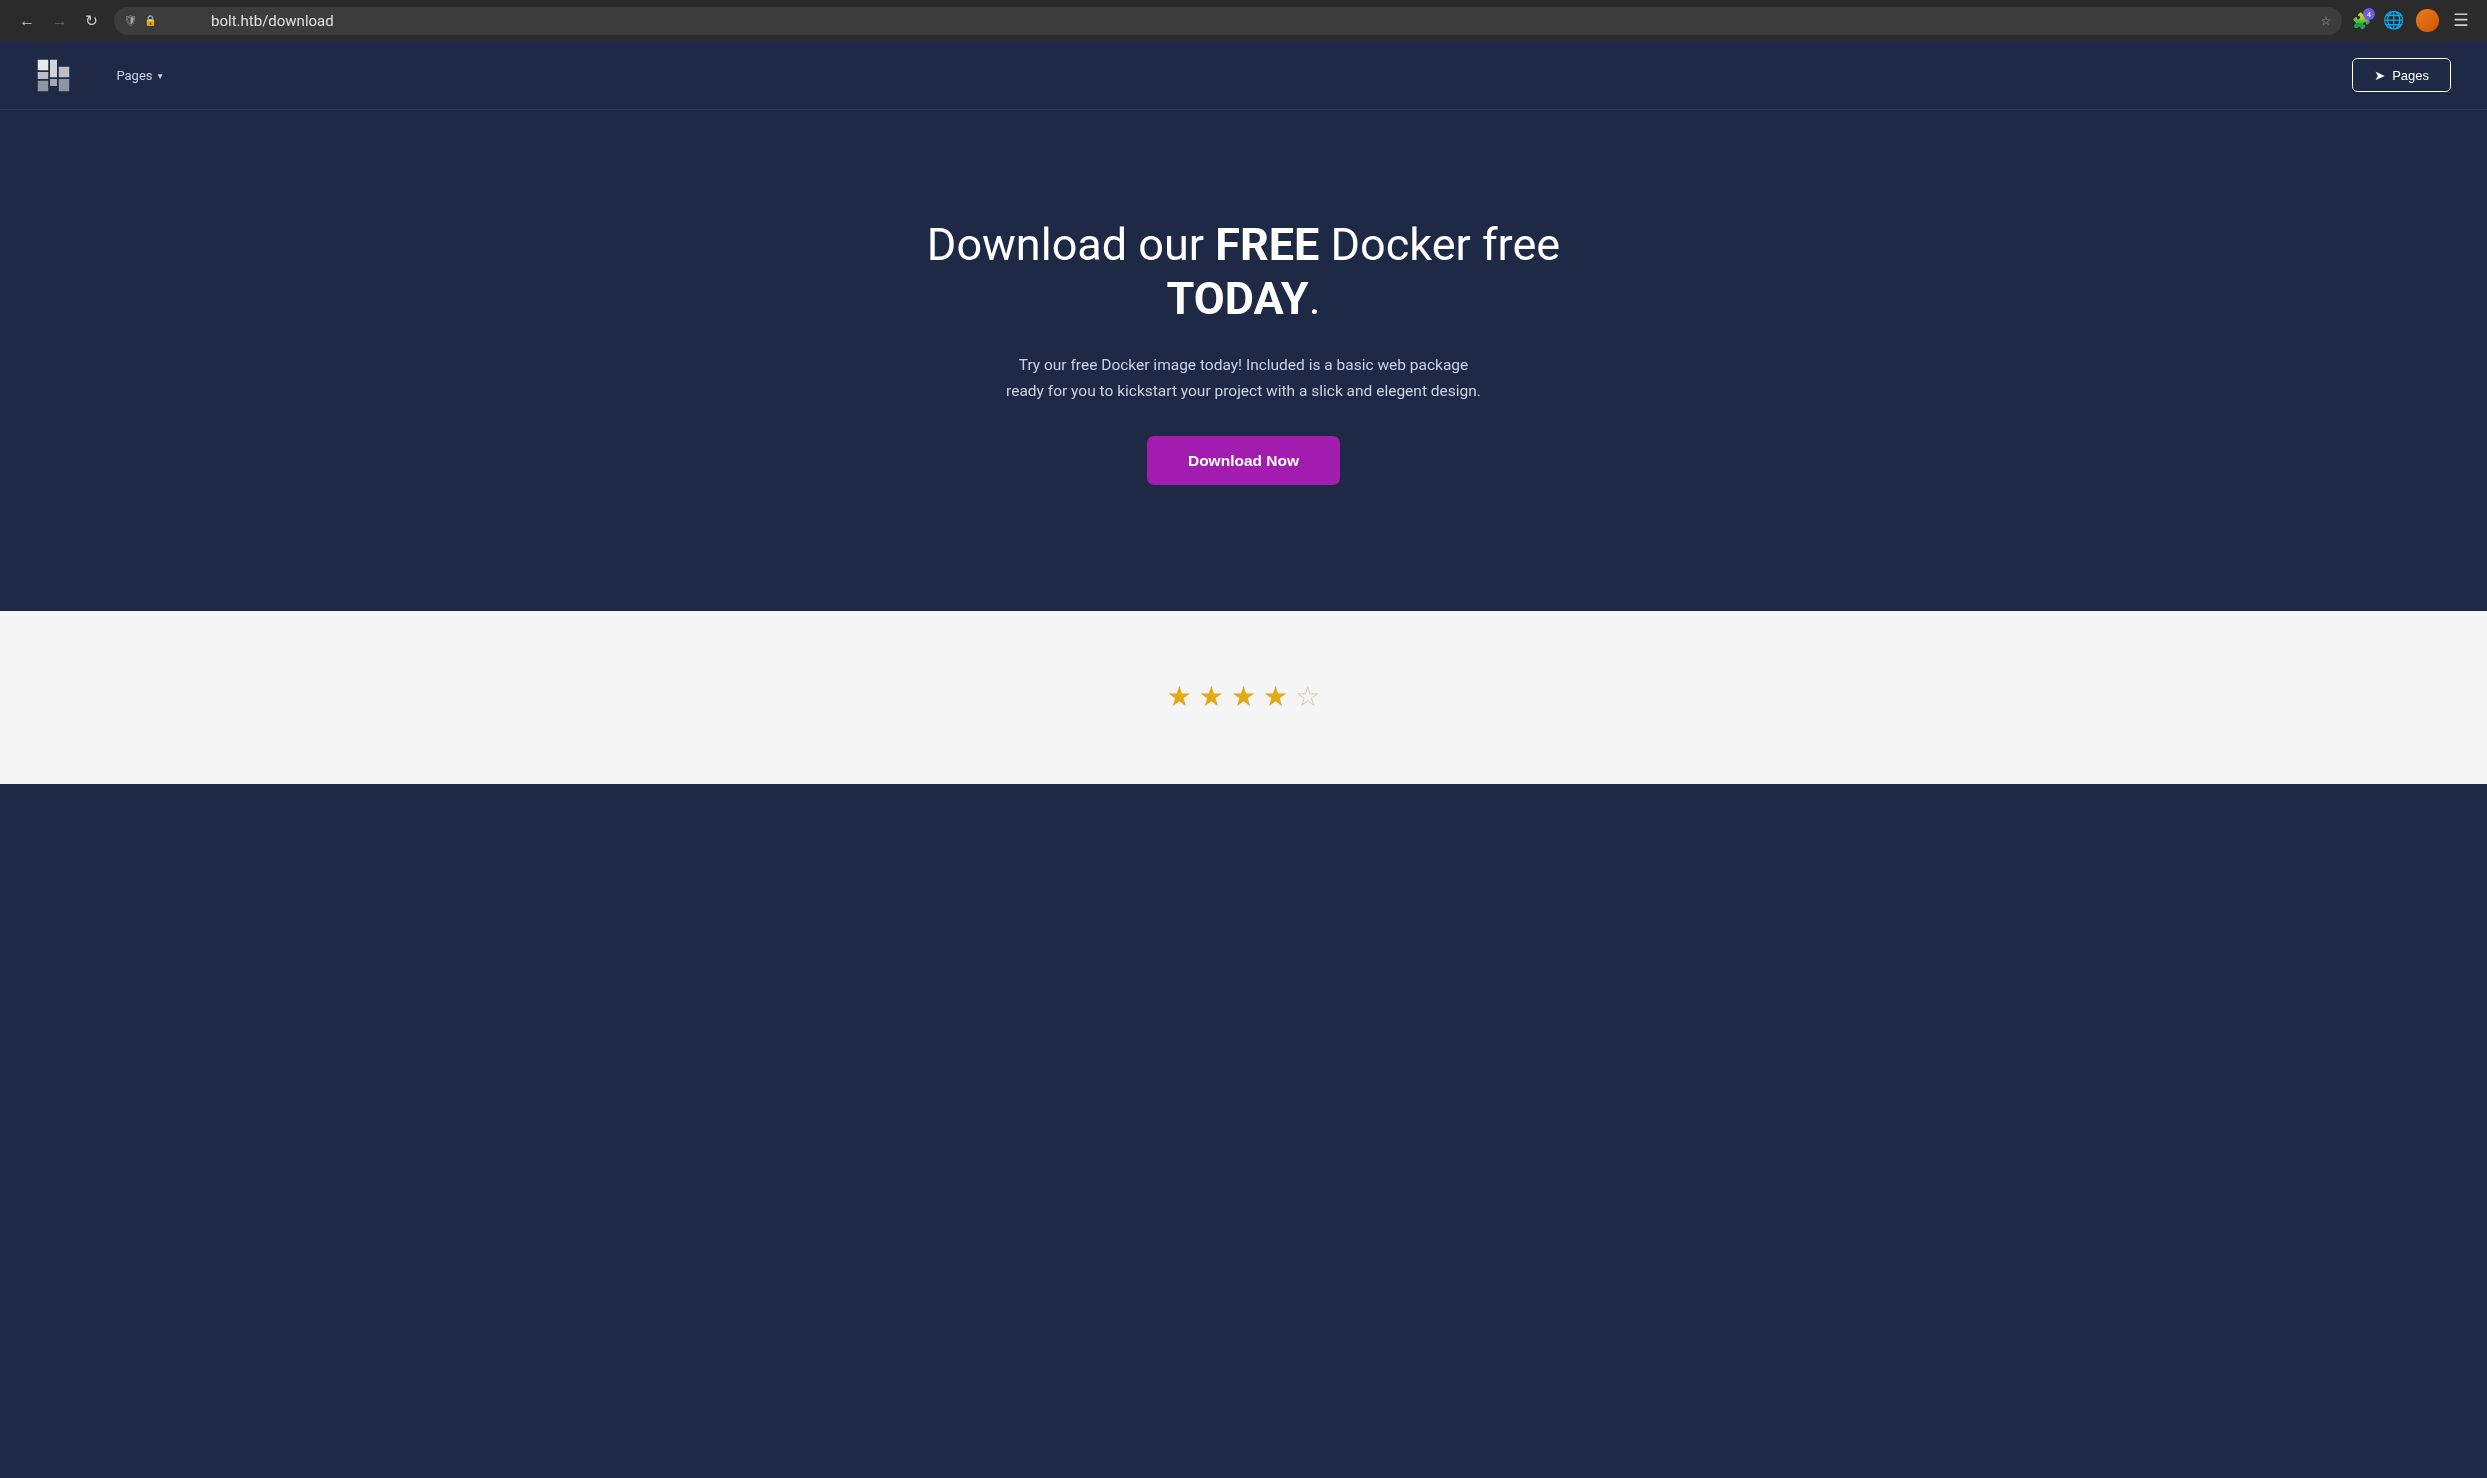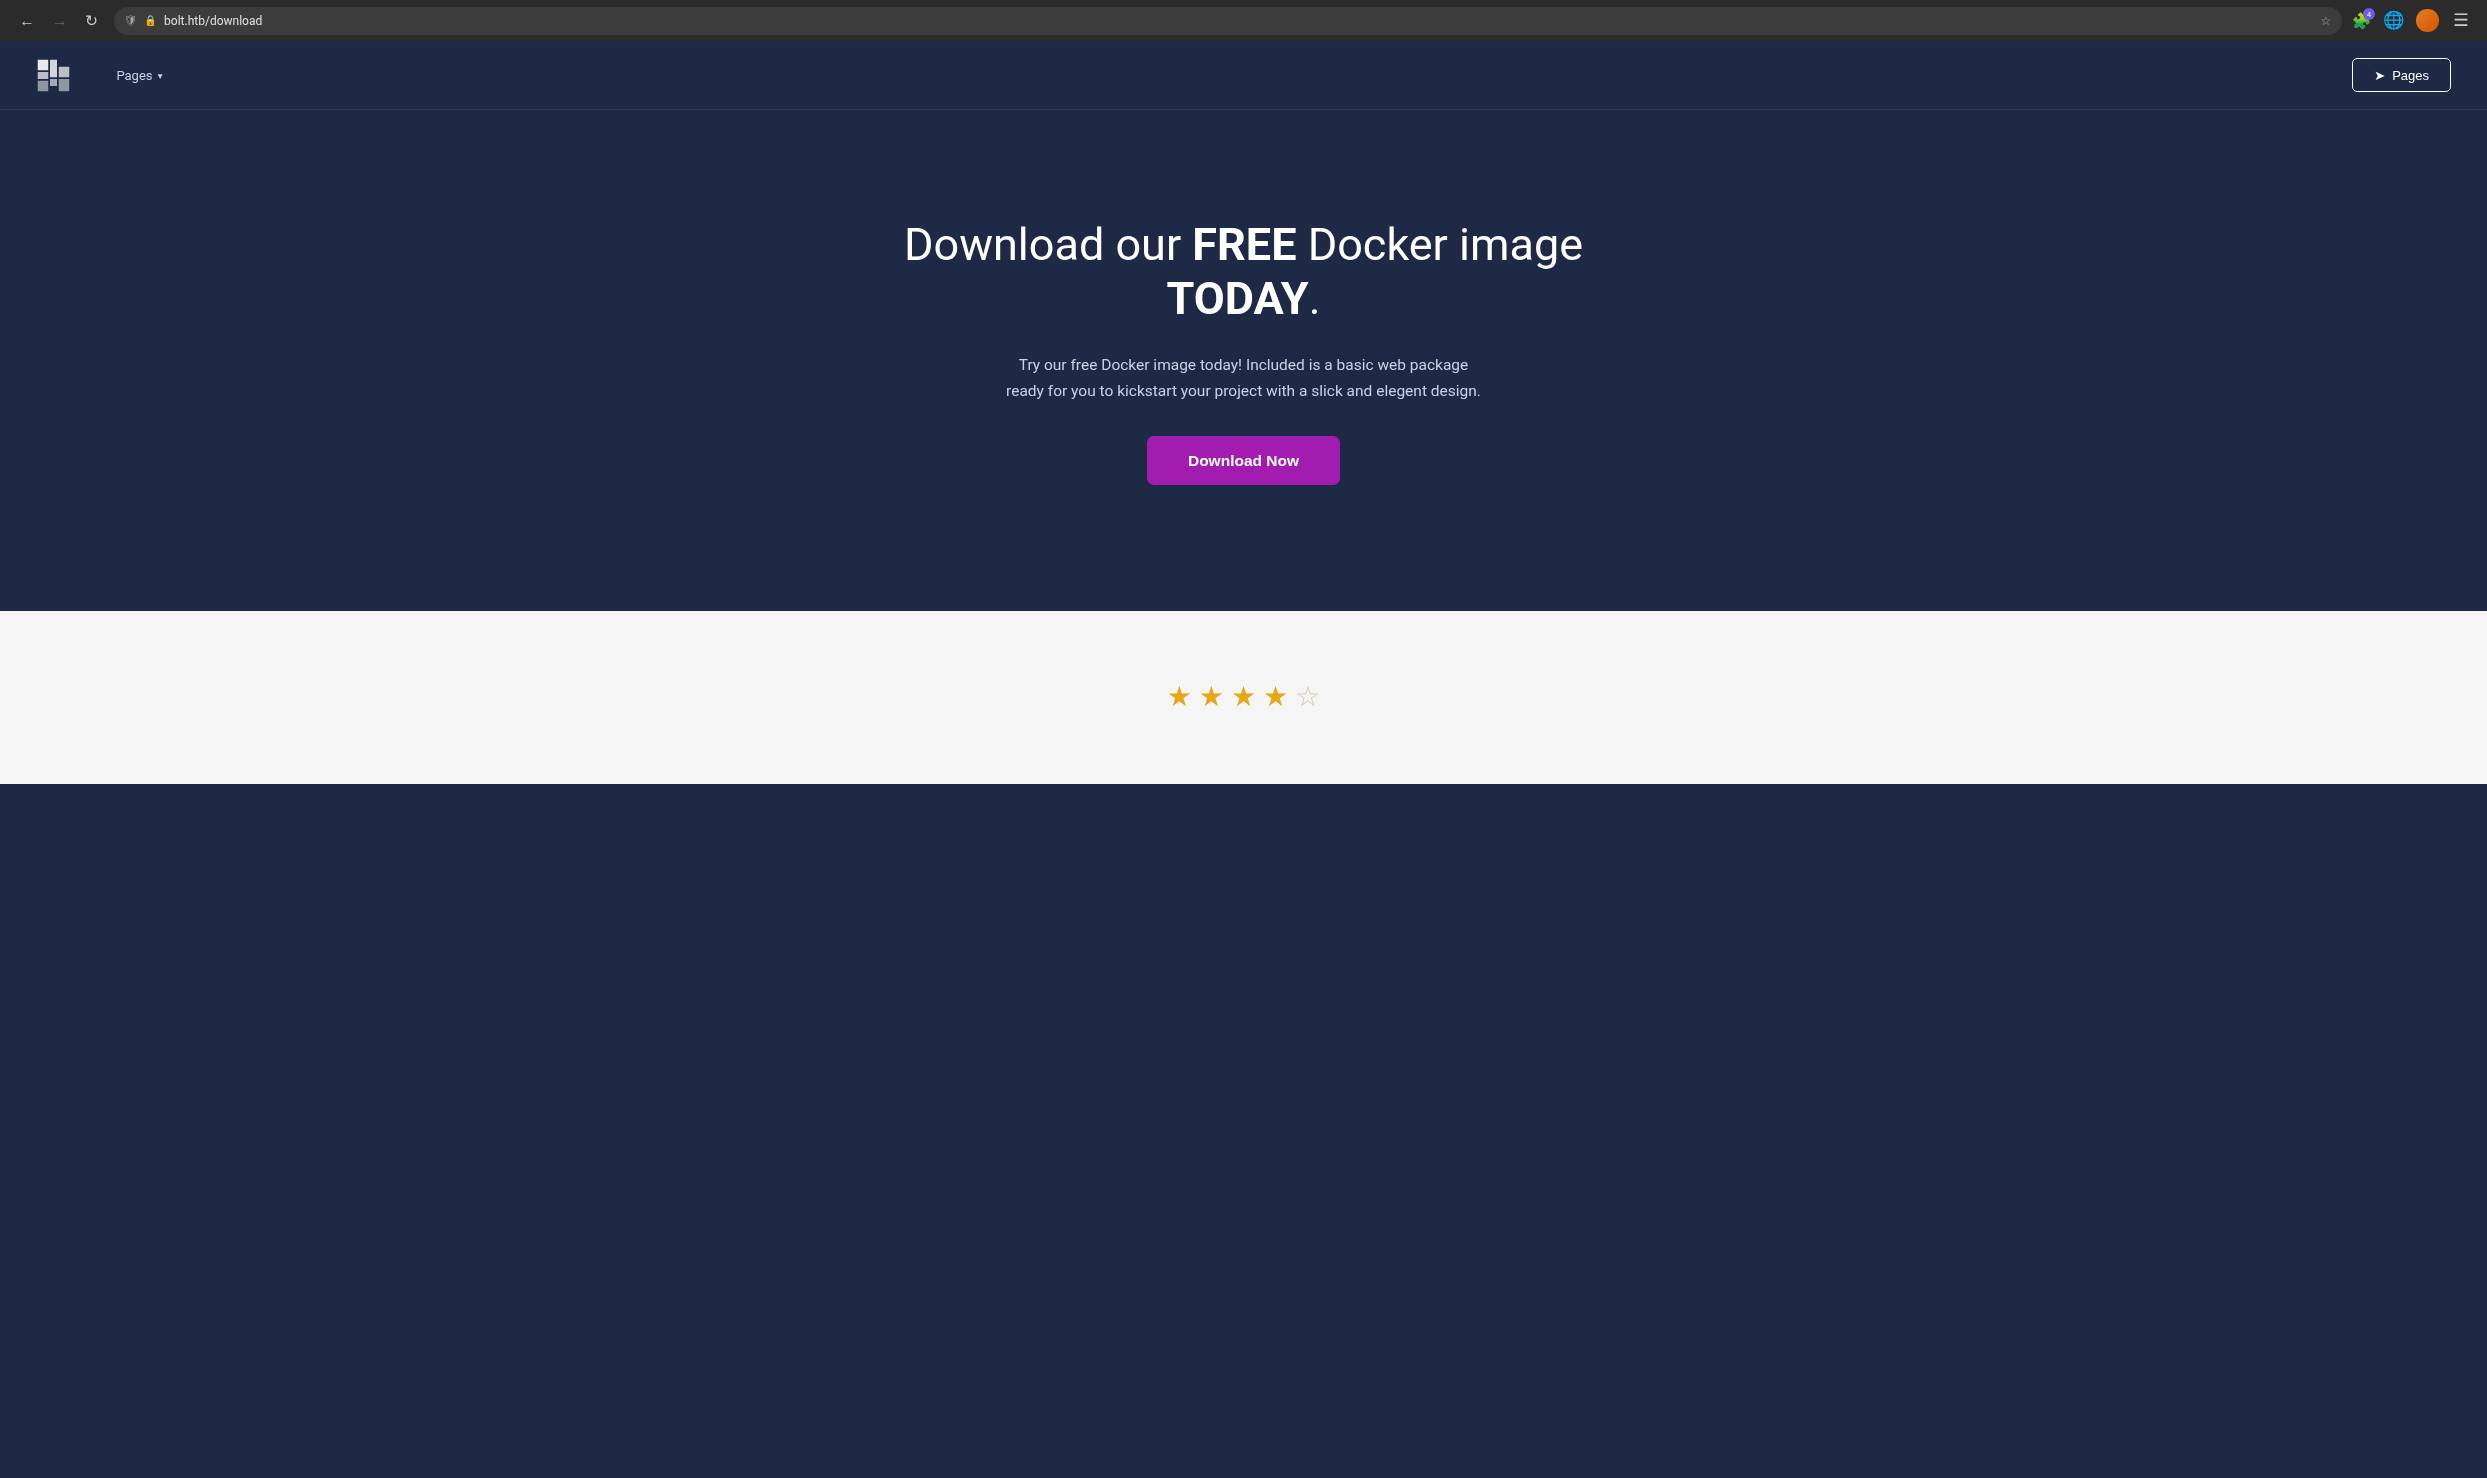--- a/index.html
+++ b/index.html
@@ -62,21 +62,22 @@
       font-size: 11.2px;
     }
 
     .address-bar-icon {
       color: #aaa;
       font-size: 10.4px;
     }
 
     .address-text {
       color: #e0e0e0;
-      font-size: 12px;
+      font-size: 15px;
+      margin-left: 47px;
     }
 
     .address-star {
       margin-left: auto;
       color: #aaa;
       font-size: 12px;
     }
 
     .browser-actions {
       display: flex;
@@ -316,21 +317,21 @@
     <div class="navbar-right">
       <button class="login-btn">
         <span>➤</span>
         <span>Pages</span>
       </button>
     </div>
   </nav>
 
   <section class="hero">
     <h1 class="hero-title">
-      <span>Download our </span><strong>FREE</strong><span> Docker image </span><strong>TODAY</strong><span>.</span>
+      <span>Download our </span><strong>FREE</strong><span> Docker free </span><strong>TODAY</strong><span>.</span>
     </h1>
 
     <p class="hero-subtitle">Try our free Docker image today! Included is a basic web package ready for you to kickstart your project with a slick and elegent design.</p>
 
     <button class="download-btn">Download Now</button>
   </section>
 
   <div class="white-section">
     <div class="stars-container">
       <span class="star">★</span>

